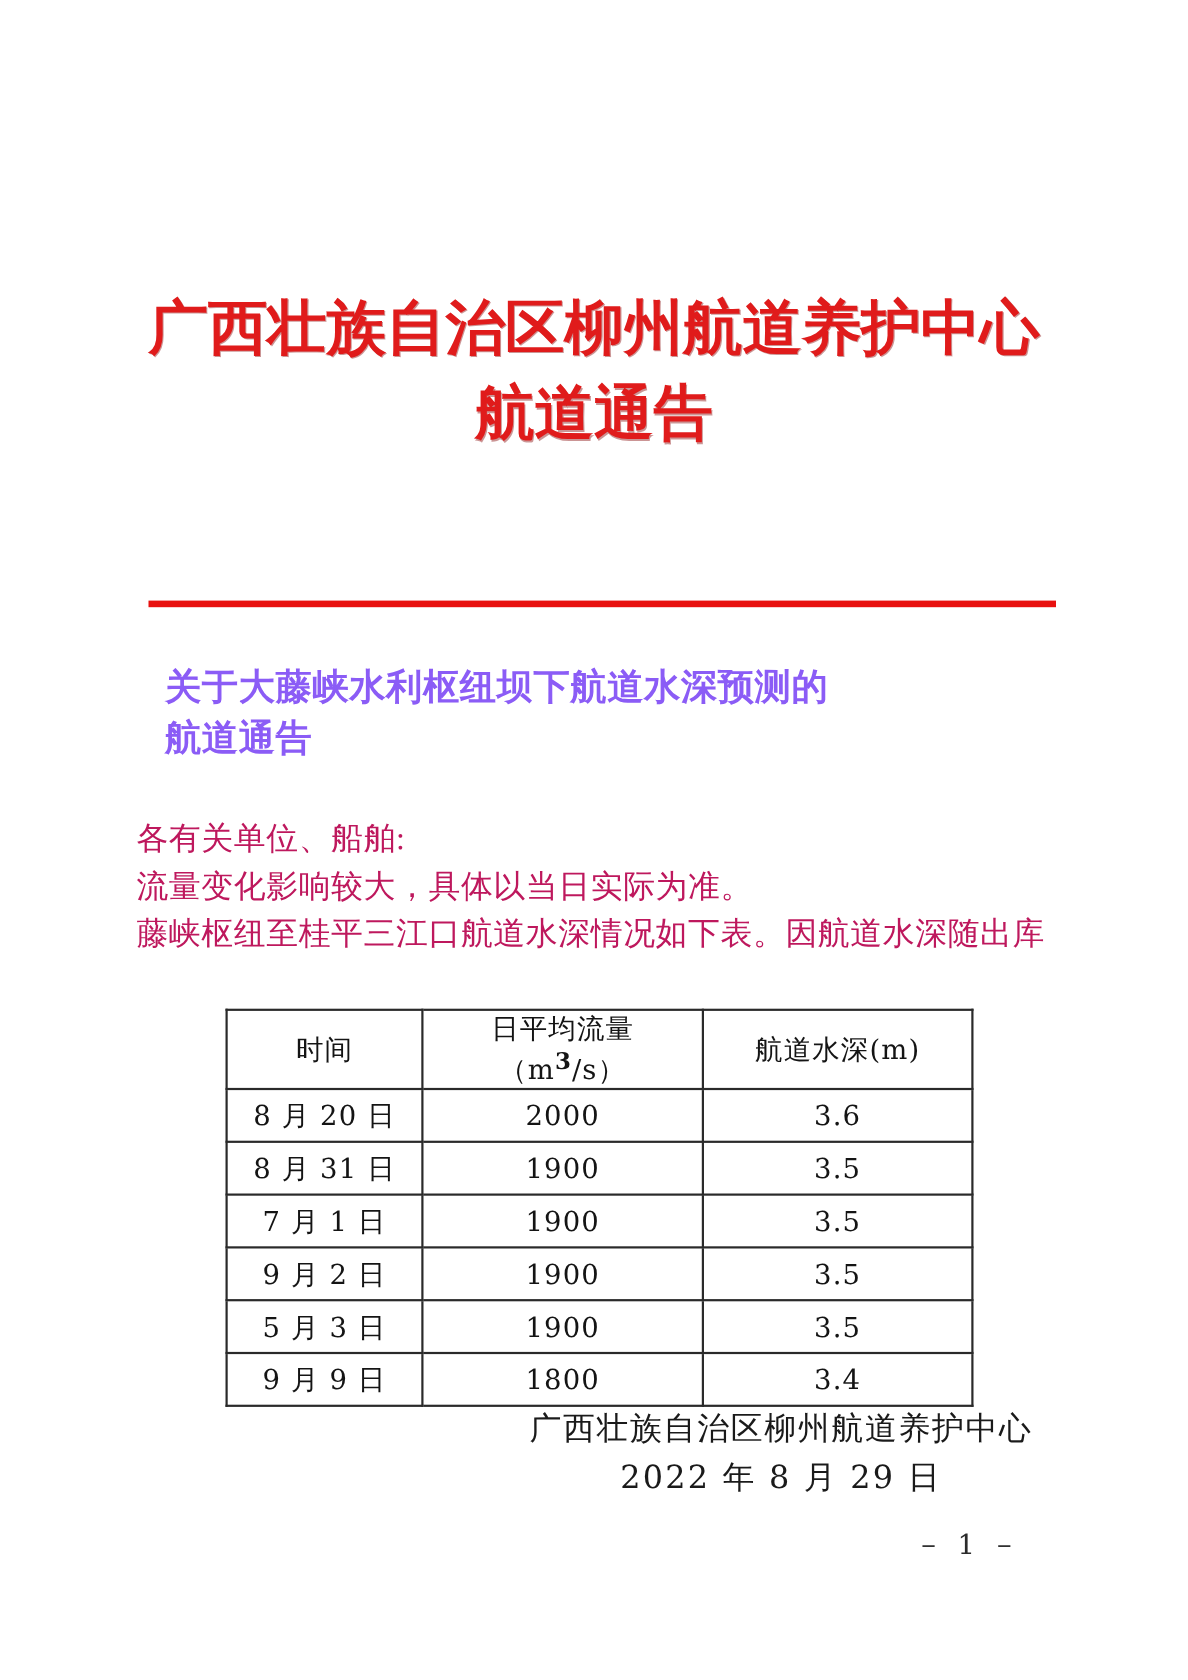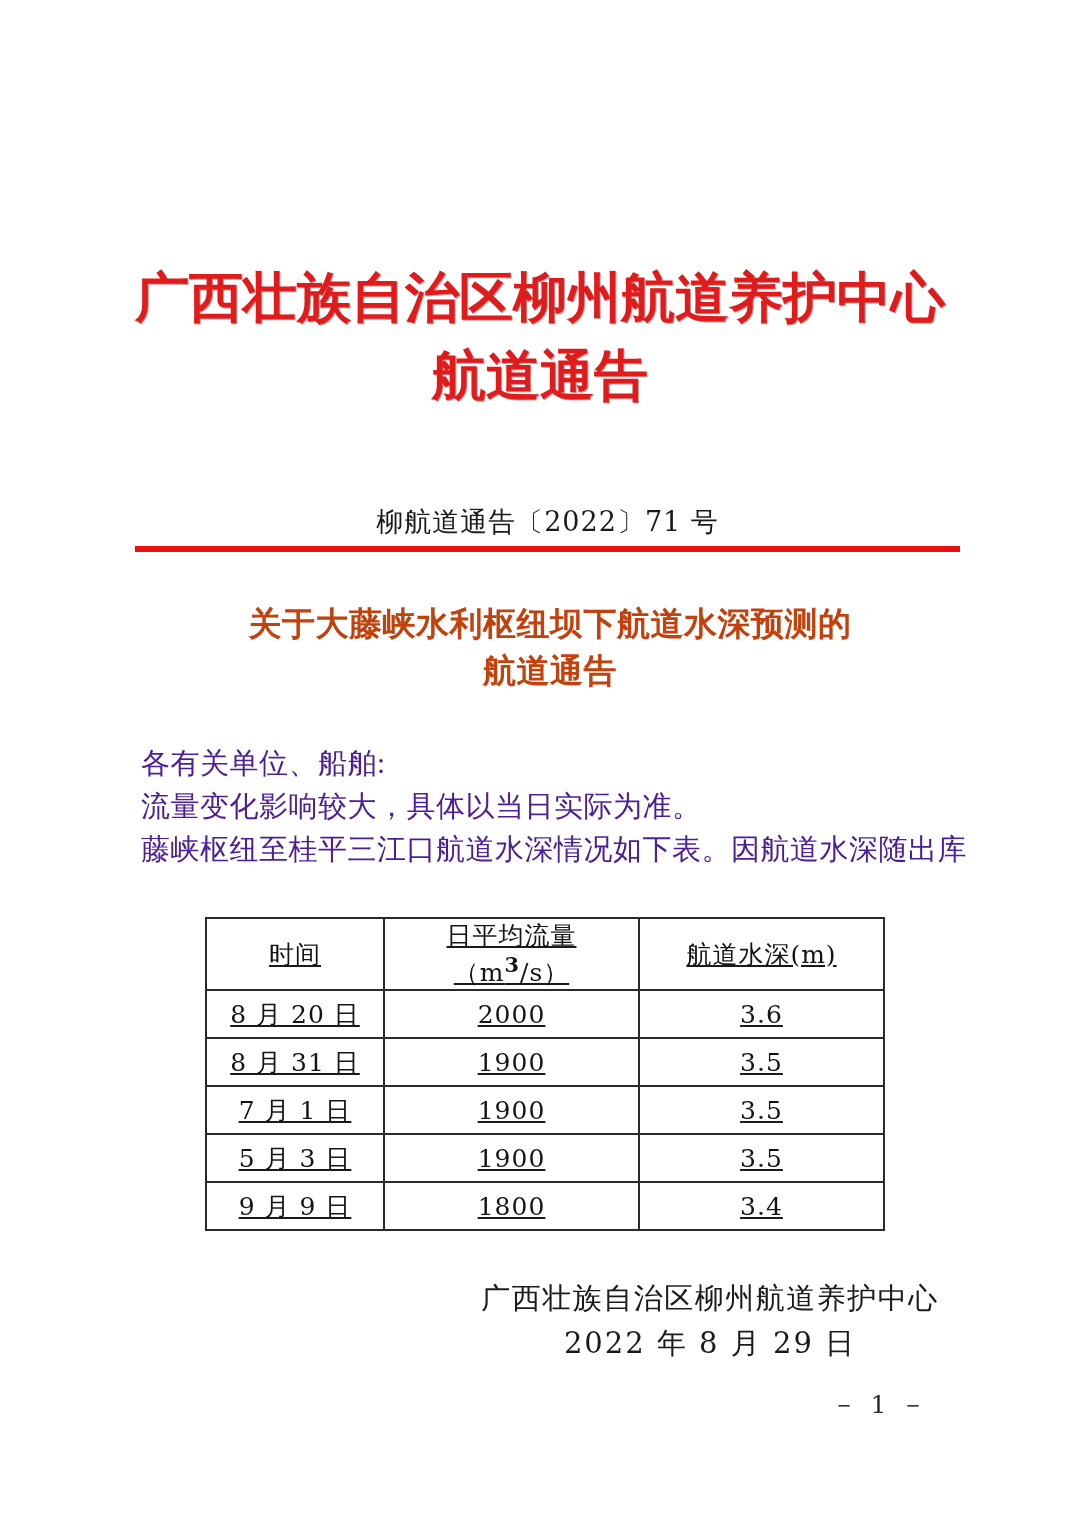--- a/index.html
+++ b/index.html
@@ -71,57 +71,55 @@
     height: 6px;
     background: #e8110f;
   }
 
   
   .subject {
     position: absolute;
     left: 150px;
     top: 600px;
     width: 800px;
-    text-align: center;
     font-family: "DejaVu Serif", "Liberation Serif", serif;
     font-weight: bold;
     font-size: 33px;
     line-height: 47px;
-    color: #c2410c;
+    color: #8b5cf6;
     letter-spacing: 0.5px;
   }
   .subject-line { display: block; white-space: nowrap; }
 
   
   .body-block {
     position: absolute;
-    left: 141px;
+    left: 124px;
     top: 742px;
     width: 820px;
     font-family: Liberation Serif, serif;
     font-size: 29px;
     line-height: 43px;
-    color: #4c1d95;
+    color: #be185d;
     letter-spacing: 0.5px;
   }
   .body-line { display: block; white-space: nowrap; }
   .body-line.indent { text-indent: 58px; }
 
   
   .data-table-wrap {
     position: absolute;
     left: 205px;
     top: 917px;
     width: 678px;
   }
   table.data-table {
     border-collapse: collapse;
     width: 678px;
     table-layout: fixed;
-    text-decoration: underline;
   }
   table.data-table td,
   table.data-table th {
     border: 2px solid #2a2a2a;
     height: 48px;
     text-align: center;
     vertical-align: middle;
     font-family: "DejaVu Serif", "Liberation Serif", serif;
     font-size: 25px;
     font-weight: normal;
@@ -167,23 +165,20 @@
 </head>
 <body>
 
 <div class="page">
 
   <div class="masthead">
     <div class="masthead-line">广西壮族自治区柳州航道养护中心</div>
     <div class="masthead-line second">航道通告</div>
   </div>
 
-  <div class="docnum-wrap">
-    <div class="docnum">柳航道通告〔2022〕71 号</div>
-  </div>
   <div class="red-rule"></div>
 
   <div class="subject">
     <span class="subject-line">关于大藤峡水利枢纽坝下航道水深预测的</span>
     <span class="subject-line">航道通告</span>
   </div>
 
   <div class="body-block">
     <span class="body-line">各有关单位、船舶:</span>
     <span class="body-line">流量变化影响较大，具体以当日实际为准。</span>
@@ -214,20 +209,25 @@
           <td>8 月 31 日</td>
           <td>1900</td>
           <td>3.5</td>
         </tr>
         <tr>
           <td>7 月 1 日</td>
           <td>1900</td>
           <td>3.5</td>
         </tr>
         <tr>
+          <td>9 月 2 日</td>
+          <td>1900</td>
+          <td>3.5</td>
+        </tr>
+        <tr>
           <td>5 月 3 日</td>
           <td>1900</td>
           <td>3.5</td>
         </tr>
         <tr>
           <td>9 月 9 日</td>
           <td>1800</td>
           <td>3.4</td>
         </tr>
       </tbody>

